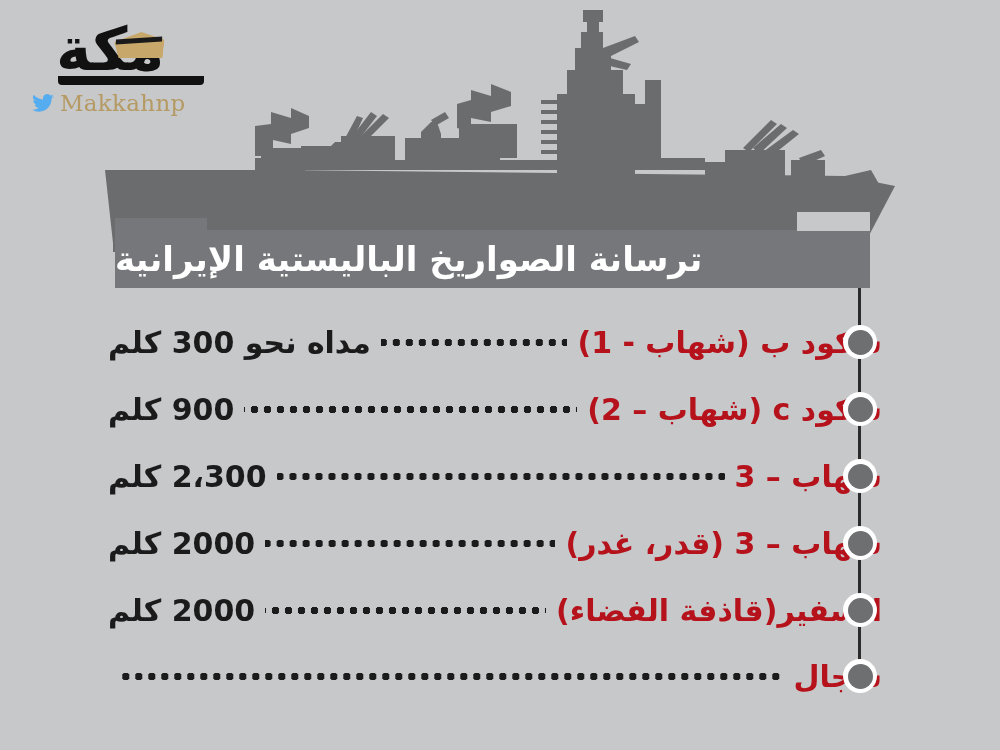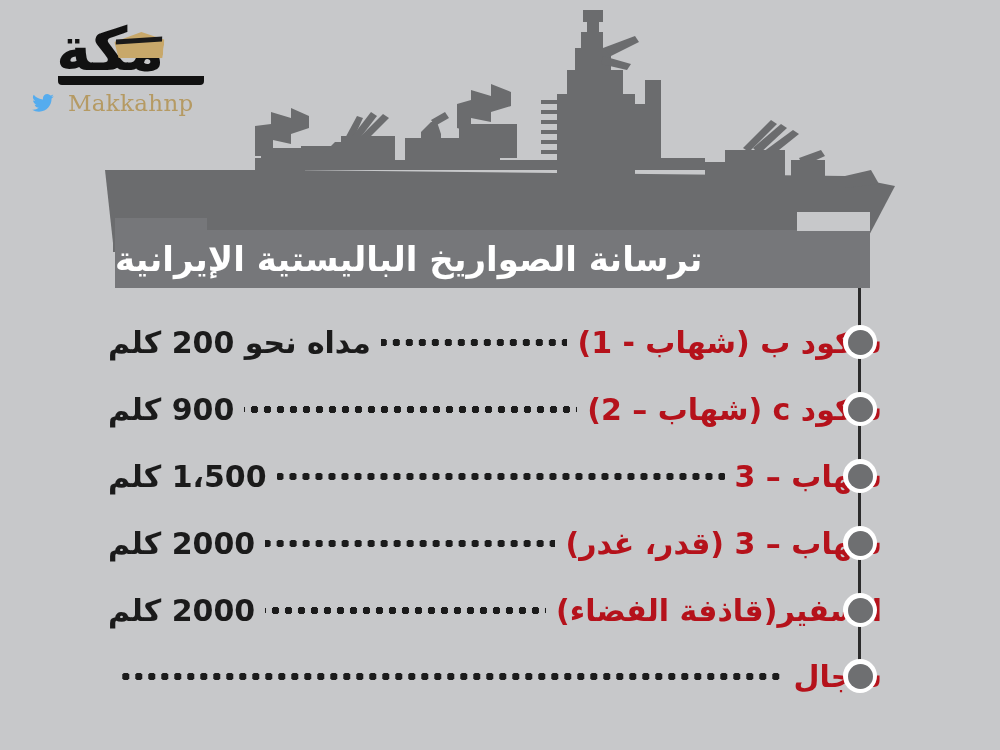--- a/index.html
+++ b/index.html
@@ -68,21 +68,21 @@
     height: 9px;
     background: #111111;
     border-radius: 0 0 4px 4px;
   }
   .logo-handle-row {
     position: absolute;
     left: 6px;
     top: 66px;
     display: flex;
     align-items: center;
-    gap: 14px;
+    gap: 6px;
     direction: ltr;
     text-align: right;
   }
   .tw-bird {
     width: 22px;
     height: 18px;
     flex: 0 0 auto;
   }
   .logo-handle {
     font-family: "DejaVu Serif", "Liberation Serif", serif;
@@ -294,39 +294,39 @@
   </div>
   <div class="banner-notch-right"></div>
 
   <div class="timeline-line"></div>
 
   <div class="rows">
 
     <div class="row" style="top:318px">
       <span class="row-name">سكود ب (شهاب - 1)</span>
       <span class="row-leader"></span>
-      <span class="row-value">مداه نحو 200 كلم</span>
+      <span class="row-value">مداه نحو 300 كلم</span>
     </div>
     <div class="row-dot" style="top:325px">
         <i></i>
       </div>
 
     <div class="row" style="top:385px">
       <span class="row-name">سكود c (شهاب – 2)</span>
       <span class="row-leader"></span>
       <span class="row-value">900 كلم</span>
     </div>
     <div class="row-dot" style="top:392px">
         <i></i>
       </div>
 
     <div class="row" style="top:452px">
       <span class="row-name">شهاب – 3</span>
       <span class="row-leader"></span>
-      <span class="row-value">1،500 كلم</span>
+      <span class="row-value">2،300 كلم</span>
     </div>
     <div class="row-dot" style="top:459px">
         <i></i>
       </div>
 
     <div class="row" style="top:519px">
       <span class="row-name">شهاب – 3 (قدر، غدر)</span>
       <span class="row-leader"></span>
       <span class="row-value">2000 كلم</span>
     </div>

